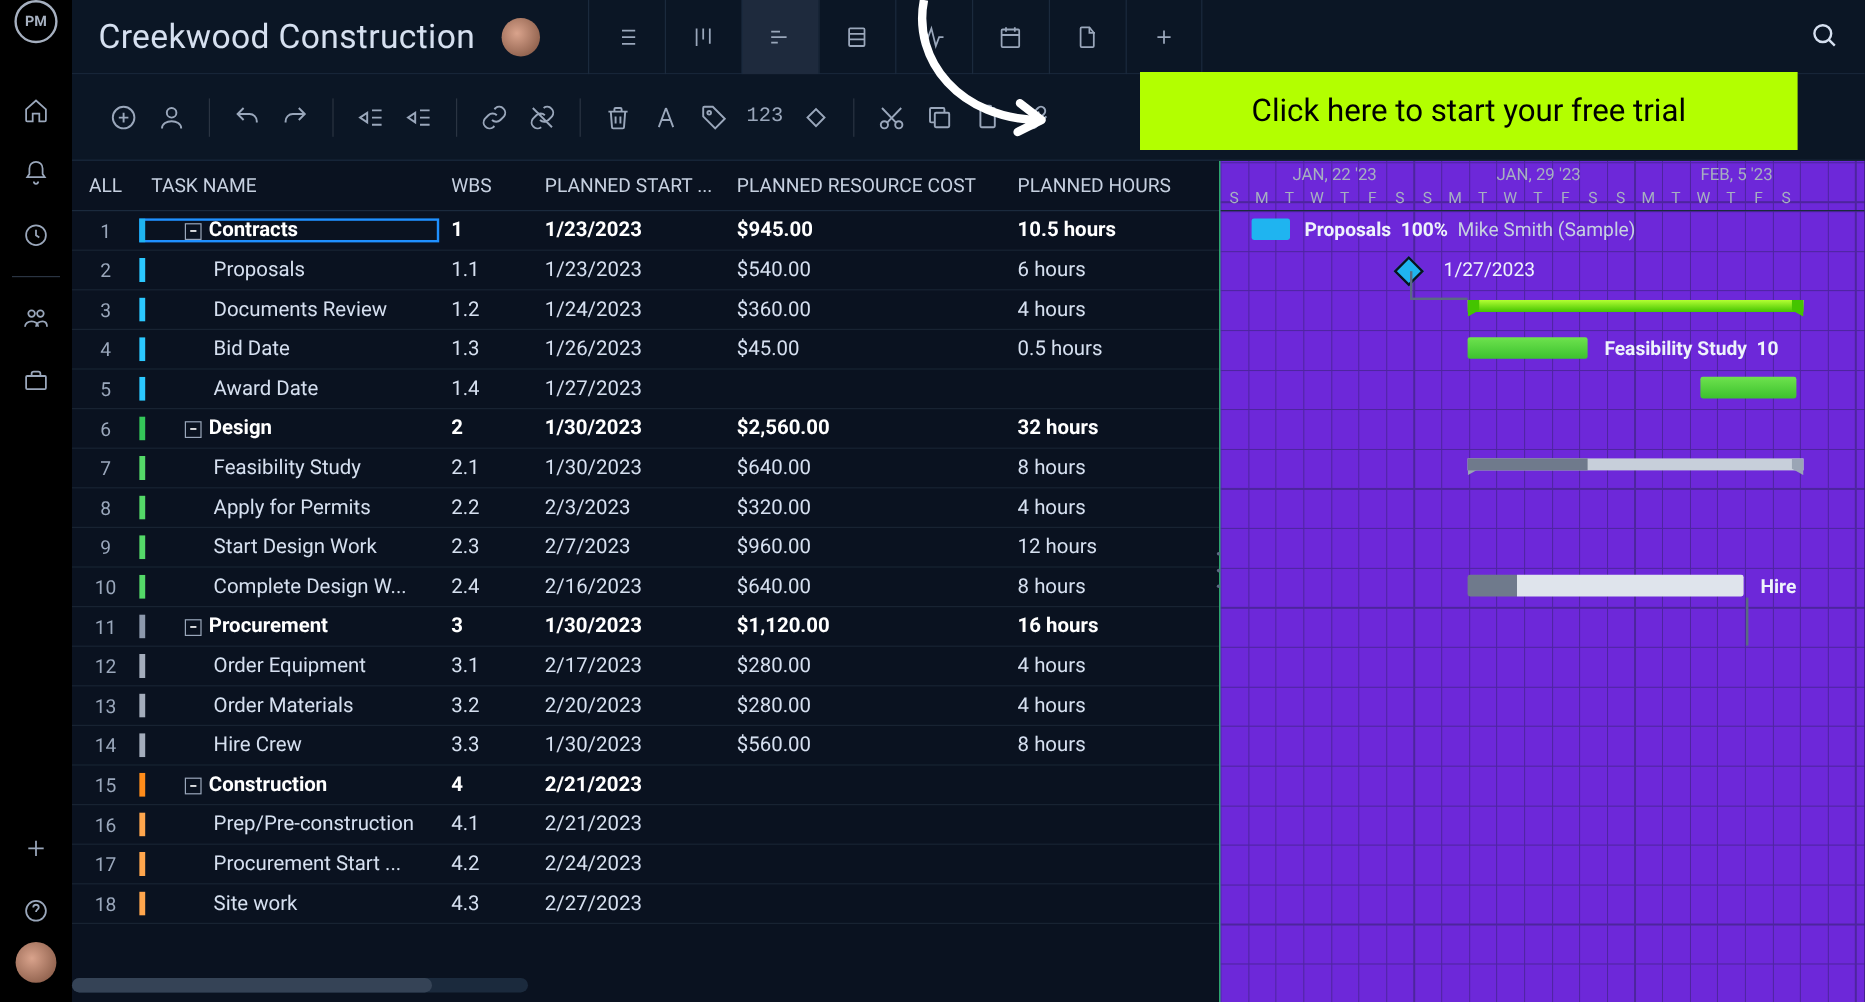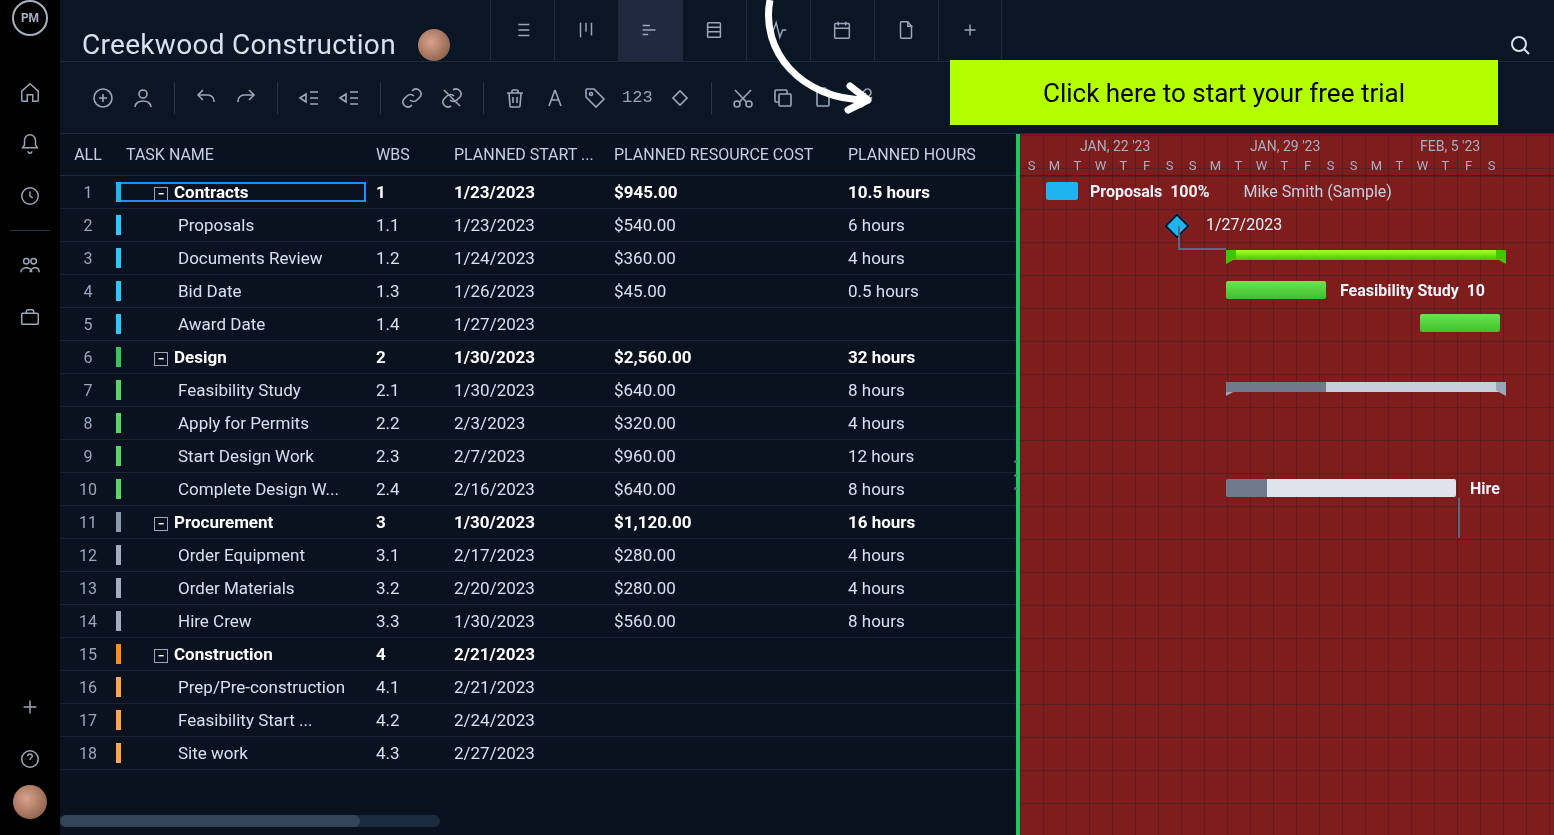--- a/index.html
+++ b/index.html
@@ -44,21 +44,21 @@
   width:34px; height:34px; border-radius:50%;
   background: radial-gradient(circle at 40% 40%, #d9a38c, #7a4e3b);
   margin-bottom:16px;
 }
 
 
 .header {
   position:absolute; left:60px; top:0; right:0; height:62px;
   background:#0b1625;
   border-bottom:1px solid #1b2a3d;
-  display:flex; align-items:flex-end; padding:0 22px;
+  display:flex; align-items:center; padding:0 22px;
 }
 .project-title { font-size:28px; color:#d6e0f0; font-weight:400; letter-spacing:0.3px;}
 .hdr-avatar {
   width:32px; height:32px; border-radius:50%;
   background: radial-gradient(circle at 40% 40%, #d9a38c, #7a4e3b);
   margin-left:22px;
 }
 .view-tabs { display:flex; margin-left:40px; height:62px;}
 .view-tab {
   width:64px; height:62px; display:flex;align-items:center;justify-content:center;
@@ -148,22 +148,22 @@
 
 .hscroll {
   position:absolute; left:60px; bottom:8px; height:12px; width:380px;
   background:#1b2a3d; border-radius:6px;
 }
 .hscroll-thumb { position:absolute; left:0; top:0; height:12px; width:300px; background:#354356; border-radius:6px;}
 
 
 .gantt {
   position:absolute; left:1016px; top:134px; right:0; bottom:0;
-  background:#7f1d1d;
-  border-left:4px solid #22c55e;
+  background:#6d28d9;
+  border-left:1px solid #22c55e;
   overflow:hidden;
 }
 .gantt-grid {
   position:absolute; inset:0;
   background-image:
     repeating-linear-gradient(to right, #132031 0 1px, transparent 1px 23px),
     repeating-linear-gradient(to bottom, #132031 0 1px, transparent 1px 33px);
   background-position:0 42px;
   opacity:0.35;
 }
@@ -198,21 +198,21 @@
 .g-sum.gray-sum::before, .g-sum.gray-sum::after { background:#9aa5b5;}
 
 .g-bar.blue-prog { background:#1fb4f0;}
 .g-bar.green-prog { background:linear-gradient(#6ee24e,#3cc22e);}
 .g-bar.gray-bar { background:linear-gradient(to right,#6f7a8c 0 18%, #dfe4ec 18% 100%);}
 
 .g-label {
   position:absolute; top:6px; font-size:16px; color:#eef3fb; white-space:nowrap;
 }
 .g-label .pct { font-weight:700;}
-.g-label .assignee { color:#c6d0e0; font-weight:400;margin-left:26px;}
+.g-label .assignee { color:#c6d0e0; font-weight:400;}
 
 .g-milestone {
   position:absolute; top:8px; width:18px; height:18px;
   background:#1fb4f0; transform:rotate(45deg);
   border:2px solid #0a1220;
 }
 
 .g-dep {
   position:absolute; border-left:2px solid #5a6a82; border-bottom:2px solid #5a6a82;
 }
@@ -566,21 +566,21 @@
       <div class="row">
         <div class="col-all">16</div>
         <div class="col-task"><span class="task-bar clr-orange-lt"></span><span class="indent1"><span>Prep/Pre-construction</span></span></div>
         <div class="col-wbs">4.1</div>
         <div class="col-start">2/21/2023</div>
         <div class="col-cost"></div>
         <div class="col-hours"></div>
       </div>
       <div class="row">
         <div class="col-all">17</div>
-        <div class="col-task"><span class="task-bar clr-orange-lt"></span><span class="indent1"><span>Feasibility Start ...</span></span></div>
+        <div class="col-task"><span class="task-bar clr-orange-lt"></span><span class="indent1"><span>Procurement Start ...</span></span></div>
         <div class="col-wbs">4.2</div>
         <div class="col-start">2/24/2023</div>
         <div class="col-cost"></div>
         <div class="col-hours"></div>
       </div>
       <div class="row">
         <div class="col-all">18</div>
         <div class="col-task"><span class="task-bar clr-orange-lt"></span><span class="indent1"><span>Site work</span></span></div>
         <div class="col-wbs">4.3</div>
         <div class="col-start">2/27/2023</div>

